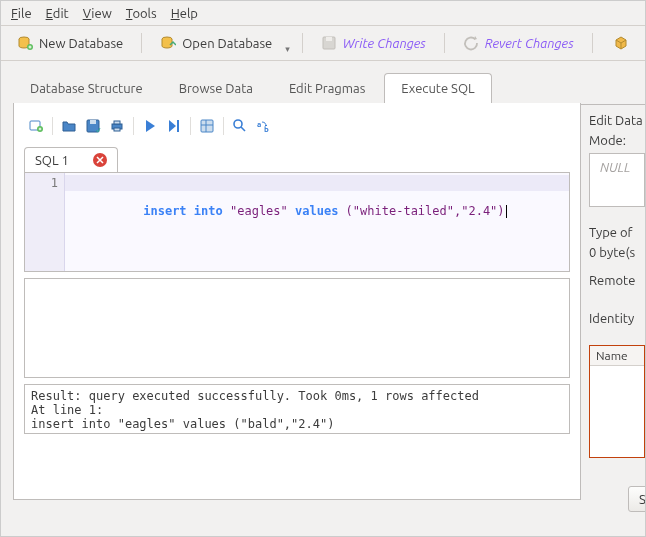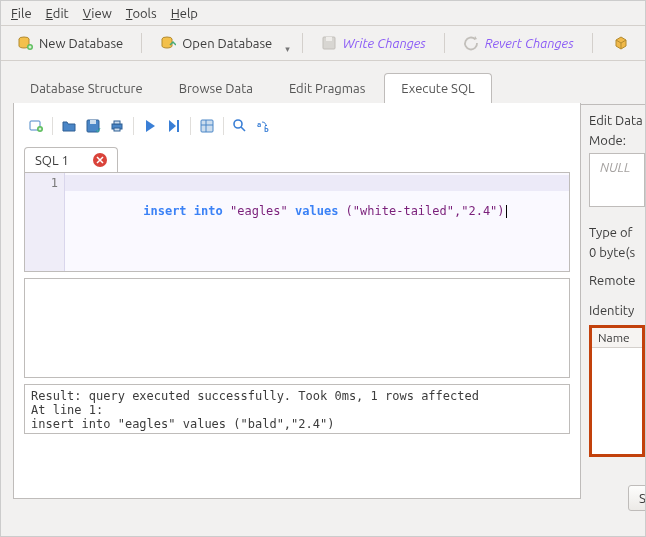--- a/index.html
+++ b/index.html
@@ -33,21 +33,21 @@
   .code .ln { position: relative; z-index: 1; }
   .kw { color: #3b82f6; font-weight: bold; }
   .str { color: #7a1f7a; }
   .caret { display: inline-block; width: 1px; height: 13px; background: #000; vertical-align: middle; margin-left: 1px; }
   .midpanel { border: 1px solid #bfbcba; height: 100px; margin-top: 6px; background: #fff; }
   .resultpanel { border: 1px solid #bfbcba; height: 50px; margin-top: 6px; background: #fff; padding: 4px 6px; font-family: "DejaVu Sans Mono", Consolas, monospace; font-size: 12px; white-space: pre; overflow: hidden; }
   .right-pane { width: 64px; padding: 6px 0 0 8px; color: #3c3c3c; overflow: hidden; }
   .right-pane .hdr { font-size: 13px; margin: 4px 0 6px 0; white-space: nowrap; }
   .right-pane .row { margin: 6px 0; white-space: nowrap; }
   .null-box { border: 1px solid #bfbcba; background: #fff; padding: 6px 10px; color: #a5a2a0; font-style: italic; margin-top: 6px; height: 54px; }
-  .right-list { border: 3px solid #c2410c; background: #fff; margin-top: 8px; height: 132px; }
+  .right-list { border: 1px solid #c2410c; background: #fff; margin-top: 20px; height: 113px; }
   .right-list .colhdr { border-bottom: 1px solid #d4d0cc; padding: 3px 6px; background: #f6f4f2; font-size: 12px; }
   .right-btn { margin-top: 28px; padding-left: 39px; }
   .btn { display: inline-flex; align-items: center; padding: 5px 10px; border: 1px solid #bfbcba; background: linear-gradient(#fdfdfc,#eceae7); border-radius: 3px; white-space: nowrap; }
   svg { display: block; }
 </style>
 </head>
 <body>
 
 <div class="window">
 
@@ -223,21 +223,21 @@
 
     <div class="right-pane">
       <div class="hdr">Edit Data</div>
       <div class="row">Mode:</div>
       <div class="null-box">
         <span>NULL</span>
       </div>
       <div class="row" style="margin-top:18px;">Type of</div>
       <div class="row">0 byte(s</div>
       <div class="row" style="margin-top:14px;">Remote</div>
-      <div class="row" style="margin-top:16px;">Identity</div>
+      <div class="row" style="margin-top:24px;">Identity</div>
       <div class="right-list">
         <div class="colhdr">Name</div>
       </div>
       <div class="right-btn">
         <span class="btn">
           <span>SQL Lo</span>
         </span>
       </div>
     </div>
   </div>

